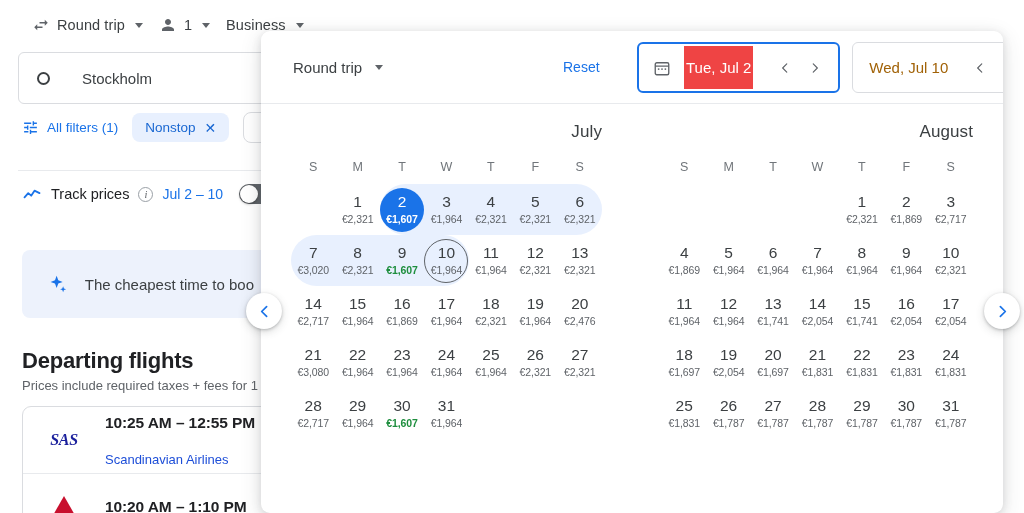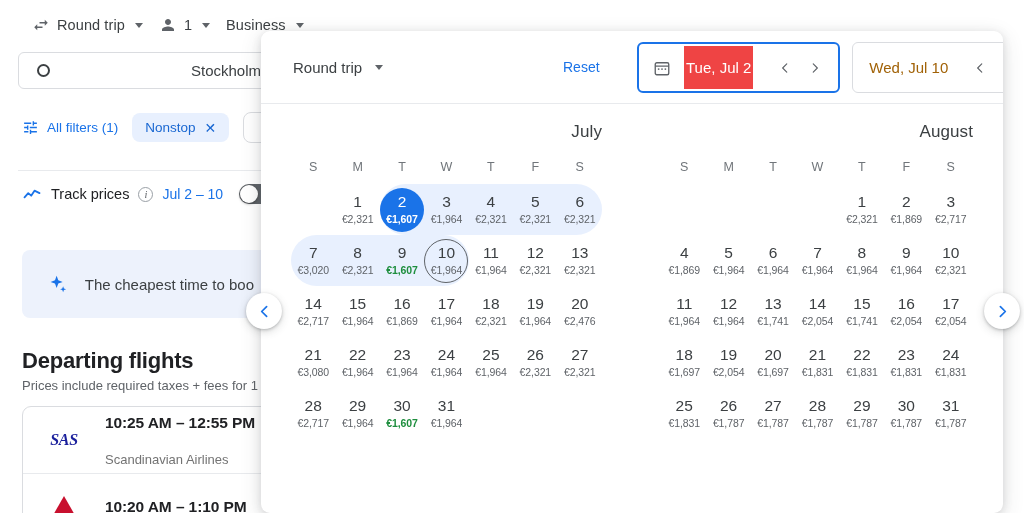--- a/index.html
+++ b/index.html
@@ -16,23 +16,23 @@
   .bg-page { position: absolute; inset: 0; background: #fff; }
 
   .toolbar { position: absolute; left: 24px; top: 12px; display: flex; align-items: center; gap: 0; }
   .tb-group { display: flex; align-items: center; gap: 7px; padding: 4px 8px; cursor: pointer; }
   .tb-label { font-size: 14.5px; color: #3c4043; letter-spacing: .1px; }
   .caret { width: 0; height: 0; border-left: 4.5px solid transparent; border-right: 4.5px solid transparent;
            border-top: 5px solid #5f6368; margin-left: 3px; }
   .icon-swap, .icon-person { width: 18px; height: 18px; display: block; }
 
   .origin-box {
-    position: absolute; left: 18px; top: 52px; width: 262px; height: 37px;
+    position: absolute; left: 18px; top: 52px; width: 262px; height: 52px;
     border: 1px solid #dadce0; border-radius: 6px; background: #fff;
-    display: flex; align-items: center; padding: 0 18px; gap: 32px; justify-content: space-between;
+    display: flex; align-items: center; padding: 0 18px; gap: 32px;
   }
   .origin-dot { width: 13px; height: 13px; border: 2.4px solid #3c4043; border-radius: 50%; flex: none; }
   .origin-text { font-size: 15px; color: #3c4043; }
 
   .filter-row { position: absolute; left: 22px; top: 112px; display: flex; align-items: center; gap: 14px; }
   .all-filters { display: flex; align-items: center; gap: 8px; cursor: pointer; }
   .all-filters-label { font-size: 13.5px; color: #1a73e8; font-weight: 500; }
   .chip {
     display: flex; align-items: center; gap: 9px;
     background: #e8f0fe; color: #1967d2; border-radius: 8px;
@@ -67,21 +67,21 @@
   .flight-list { position: absolute; left: 22px; top: 406px; width: 262px;
                  border: 1px solid #dadce0; border-radius: 9px; background: #fff; overflow: hidden; }
   .flight-row { display: flex; align-items: center; gap: 20px; padding: 16px 20px; height: 66px; }
   .flight-row + .flight-row { border-top: 1px solid #e8eaed; }
   .flight-logo { width: 42px; flex: none; display: flex; align-items: center; justify-content: center; }
   .sas-logo { font-family: "Liberation Serif", serif; font-style: italic; font-weight: 700; font-size: 16px;
               color: #1a1f9c; letter-spacing: -.3px; }
   .delta-logo { width: 0; height: 0; border-left: 12px solid transparent; border-right: 12px solid transparent;
                 border-bottom: 21px solid #c8102e; }
   .flight-time { font-size: 15.5px; font-weight: 600; color: #202124; white-space: nowrap; letter-spacing: -.1px; }
-  .flight-airline { font-size: 13px; color: #737373; margin-top: 20px; white-space: nowrap; }
+  .flight-airline { font-size: 13px; color: #1d4ed8; margin-top: 20px; white-space: nowrap; }
 
   
   .cal-panel {
     position: absolute; left: 261px; top: 31px; width: 742px; height: 482px;
     background: #fff; border-radius: 9px;
     box-shadow: 0 2px 10px rgba(60,64,67,.16), 0 6px 22px rgba(60,64,67,.14);
     overflow: hidden;
   }
   .cal-head {
     position: relative; height: 73px; border-bottom: 1px solid #e8eaed;

